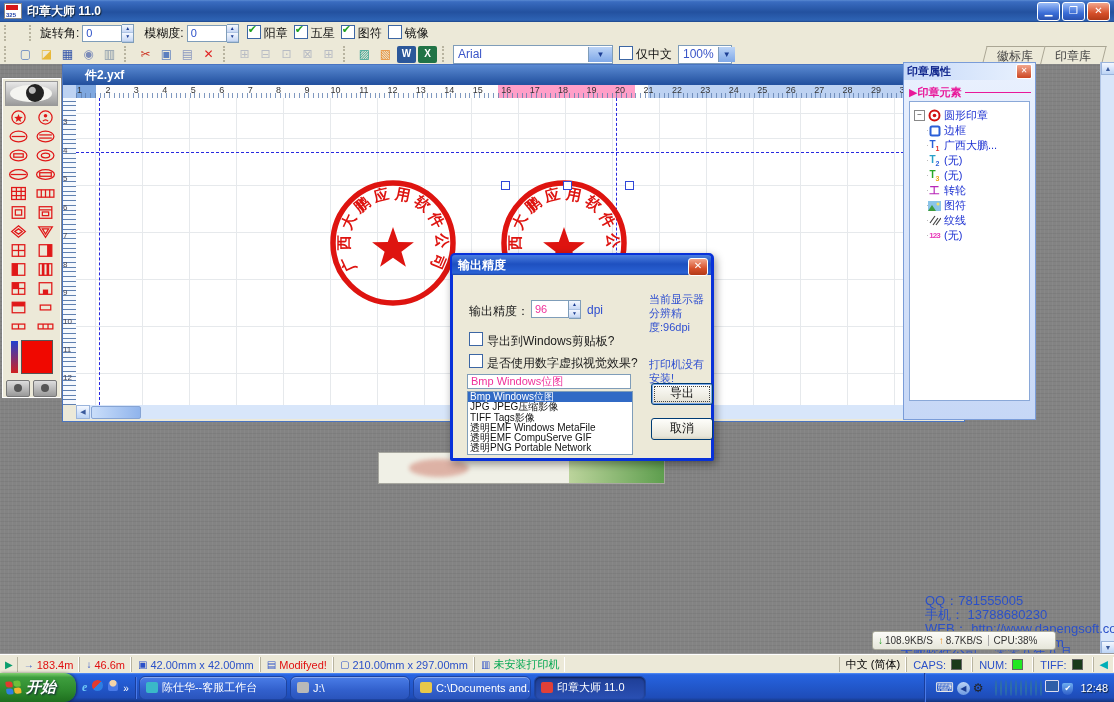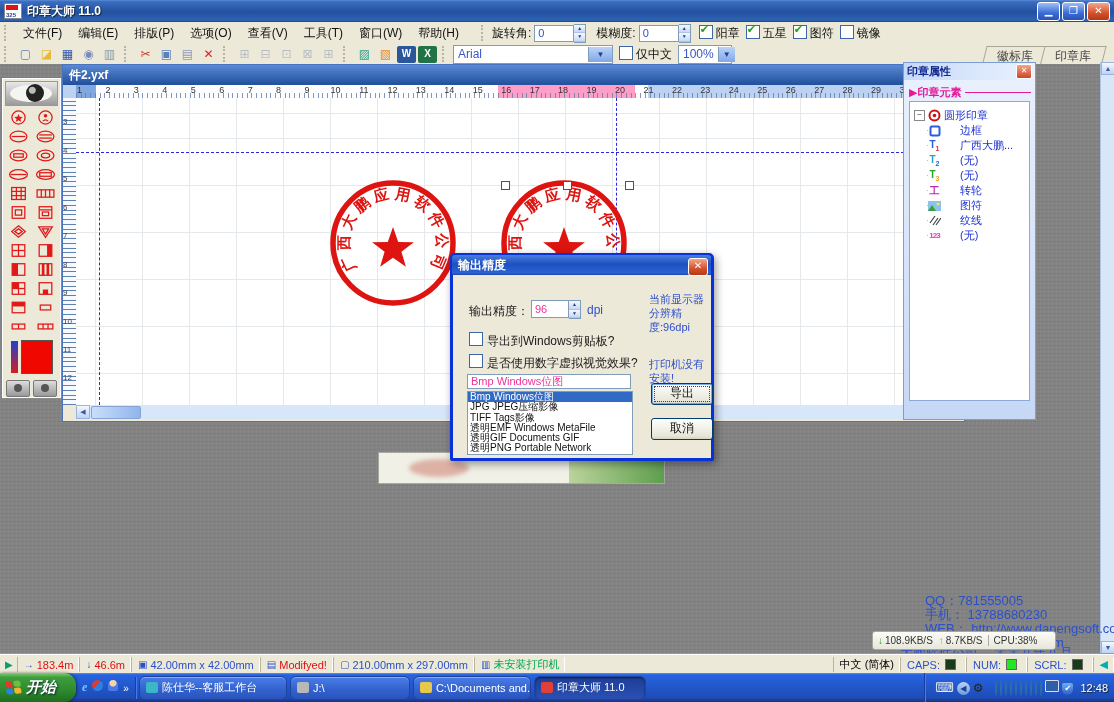--- a/index.html
+++ b/index.html
@@ -45,21 +45,21 @@
     background:#ECE9D8;transform:skewX(-14deg);font-size:12px;margin-left:-4px;}
   .libtab span{display:inline-block;transform:skewX(14deg);}
   
   .main{left:0;top:64px;width:1114px;height:590px;background:#838383;
     background-image:repeating-linear-gradient(0deg,rgba(0,0,0,.05) 0 1px,transparent 1px 4px),
                      repeating-linear-gradient(90deg,rgba(255,255,255,.04) 0 1px,transparent 1px 4px);}
   
   .docwin{left:62px;top:0;width:901px;height:356px;background:#ECE9D8;border:1px solid #4A74C0;}
   .doctitle{left:0;top:0;width:100%;height:32px;
     background:linear-gradient(180deg,#5A8AD2,#23519F 60%,#2E63B4);color:#fff;font-weight:bold;
-    line-height:20px;padding-left:6px;box-sizing:border-box;}
+    line-height:20px;padding-left:22px;box-sizing:border-box;}
   .docbtns{position:absolute;right:3px;top:3px;display:flex;gap:2px;}
   .dbtn{width:16px;height:14px;border:1px solid #fff;border-radius:2px;color:#fff;font-size:8px;
     line-height:12px;text-align:center;background:linear-gradient(#9CBEF8,#3A6CD6);}
   .dbtn.close{background:linear-gradient(#F2A68C,#CC4622);}
   .rcorner{left:0;top:20px;width:13px;height:13px;background:#BDD2F2;border-right:1px solid #8FA8D0;border-bottom:1px solid #8FA8D0;}
   .hruler{left:13px;top:20px;width:873px;height:13px;background:#BDD2F2;overflow:hidden;border-bottom:1px solid #8FA8D0;}
   .hruler .band{position:absolute;top:0;height:13px;}
   .hruler .ticks{position:absolute;left:0;top:0;width:100%;height:13px;
     background:repeating-linear-gradient(90deg,#6080B0 0 1px,transparent 1px 4.74px);
     -webkit-mask-image:linear-gradient(#0000 0 8px,#000 8px);mask-image:linear-gradient(#0000 0 8px,#000 8px);opacity:.8;}
@@ -101,21 +101,21 @@
   .rptitle b{color:#12288E;font-size:11px;font-weight:bold;}
   .rpclose{width:14px;height:13px;background:linear-gradient(#F2A68C,#CC4622);border:1px solid #fff;
     border-radius:2px;color:#fff;font-size:8px;line-height:11px;text-align:center;}
   .rphead{position:absolute;left:5px;top:22px;width:122px;color:#E8189A;font-size:11px;font-weight:bold;display:flex;align-items:center;}
   .rphead .ln{flex:1;height:1px;background:#E8189A;margin-left:4px;}
   .rpbox{position:absolute;left:5px;top:38px;width:121px;height:300px;background:#fff;border:1px solid #8AA8D8;
     overflow:hidden;padding:6px 0 0 4px;box-sizing:border-box;}
   .trow{display:flex;align-items:center;height:15px;font-size:11px;color:#1E32D2;white-space:nowrap;}
   .trow .exp{width:9px;height:9px;border:1px solid #888;background:#fff;font-size:8px;line-height:7px;text-align:center;color:#333;margin-right:3px;}
   .trow.child{padding-left:14px;background:linear-gradient(90deg,transparent 0 7px,#BBB 7px 8px,transparent 8px) no-repeat;
-    background-size:8px 1px;background-position:6px 50%;gap:16px;}
+    background-size:8px 1px;background-position:6px 50%;}
   .tico{width:13px;height:12px;margin-right:3px;display:inline-flex;align-items:center;justify-content:center;font-size:10px;}
   
   .rscroll{left:1100px;top:-2px;width:14px;height:592px;background:#D8E6FA;border-left:1px solid #B0C4E4;}
   
   .dialog{left:450px;top:189px;width:264px;height:208px;background:#ECE9D8;border:3px solid #0831D9;
     border-radius:5px 5px 2px 2px;z-index:20;box-shadow:2px 3px 8px rgba(0,0,0,.4);box-sizing:border-box;}
   .dtitle{position:absolute;left:-1px;top:-1px;width:259px;height:20px;border-radius:3px 3px 0 0;
     background:linear-gradient(180deg,#4A7EE0 0%,#1E50C0 45%,#2A62D4 90%,#1A44A8 100%);
     color:#fff;font-weight:bold;font-size:12px;line-height:20px;padding-left:6px;box-sizing:border-box;}
   .dclose{position:absolute;right:3px;top:2px;width:18px;height:16px;border:1px solid #fff;border-radius:3px;
@@ -190,30 +190,20 @@
     <span class="apptitle">印章大师 11.0</span>
     <div class="winbtns">
       <div class="wbtn">▁</div>
       <div class="wbtn">❐</div>
       <div class="wbtn close">✕</div>
     </div>
   </div>
 
   <div class="abs menurow">
     <div class="grip"></div>
-    <div id="menu-items" style="display:flex;">
-        <span class="menu-item">文件(F)</span>
-        <span class="menu-item">编辑(E)</span>
-        <span class="menu-item">排版(P)</span>
-        <span class="menu-item">选项(O)</span>
-        <span class="menu-item">查看(V)</span>
-        <span class="menu-item">工具(T)</span>
-        <span class="menu-item">窗口(W)</span>
-        <span class="menu-item">帮助(H)</span>
-      </div>
     <div class="grip" style="margin-left:14px;"></div>
     <span class="lbl">旋转角:</span>
     <span class="fieldbox" style="width:32px;margin-left:3px;">0</span>
     <span class="spin">
         <i>▲</i>
         <i>▼</i>
       </span>
     <span class="lbl" style="margin-left:10px;">模糊度:</span>
     <span class="fieldbox" style="width:32px;margin-left:3px;">0</span>
     <span class="spin">
@@ -669,21 +659,21 @@
       <span class="dlbl" style="left:34px;top:77px;">导出到Windows剪贴板?</span>
       <span style="position:absolute;left:16px;top:98px;"><span class="cb"></span></span>
       <span class="dlbl" style="left:34px;top:99px;">是否使用数字虚拟视觉效果?</span>
       <span class="bluenote" style="left:196px;top:101px;">打印机没有安装!</span>
       <span class="dfield pink" style="left:14px;top:118px;width:164px;height:15px;line-height:13px;padding:0 3px;">Bmp Windows位图</span>
       <div class="dlist" id="fmtlist">
           <div class="sel">Bmp Windows位图</div>
           <div>JPG JPEG压缩影像</div>
           <div>TIFF Tags影像</div>
           <div>透明EMF Windows MetaFile</div>
-          <div>透明GIF Documents GIF</div>
+          <div>透明EMF CompuServe GIF</div>
           <div>透明PNG Portable Network</div>
         </div>
       <div class="xpbtn focus" style="left:198px;top:127px;">导出</div>
       <div class="xpbtn" style="left:198px;top:162px;">取消</div>
     </div>
   </div>
 
   <div class="abs statusbar">
     <span style="color:#0A9E6E;margin:0 4px 0 5px;font-size:10px;">▶</span>
     <div id="sbitems" style="display:flex;height:15px;">
@@ -718,21 +708,21 @@
         </div>
       <div class="sbitem">
           <span style="color:#2B50C8;">CAPS:</span>
           <span class="led" style="background:#1A3A1A;"></span>
         </div>
       <div class="sbitem">
           <span style="color:#2B50C8;">NUM:</span>
           <span class="led" style="background:#22E822;"></span>
         </div>
       <div class="sbitem">
-          <span style="color:#2B50C8;">SCRL:</span>
+          <span style="color:#2B50C8;">TIFF:</span>
           <span class="led" style="background:#1A3A1A;"></span>
         </div>
       <div class="sbitem">
           <span style="color:#00AEB8;">◀</span>
         </div>
     </div>
   </div>
 
   <div class="abs taskbar">
     <div class="startbtn">

